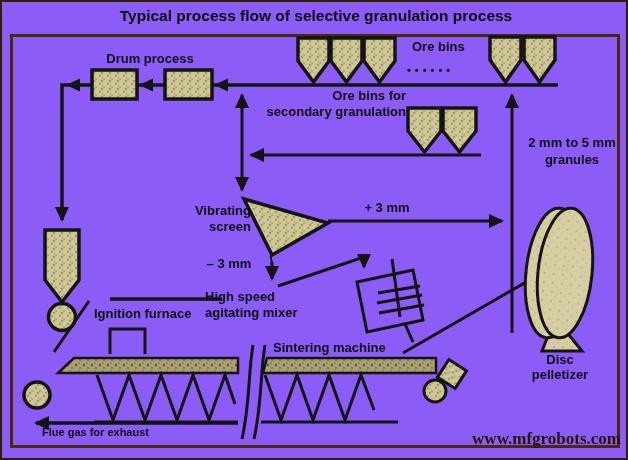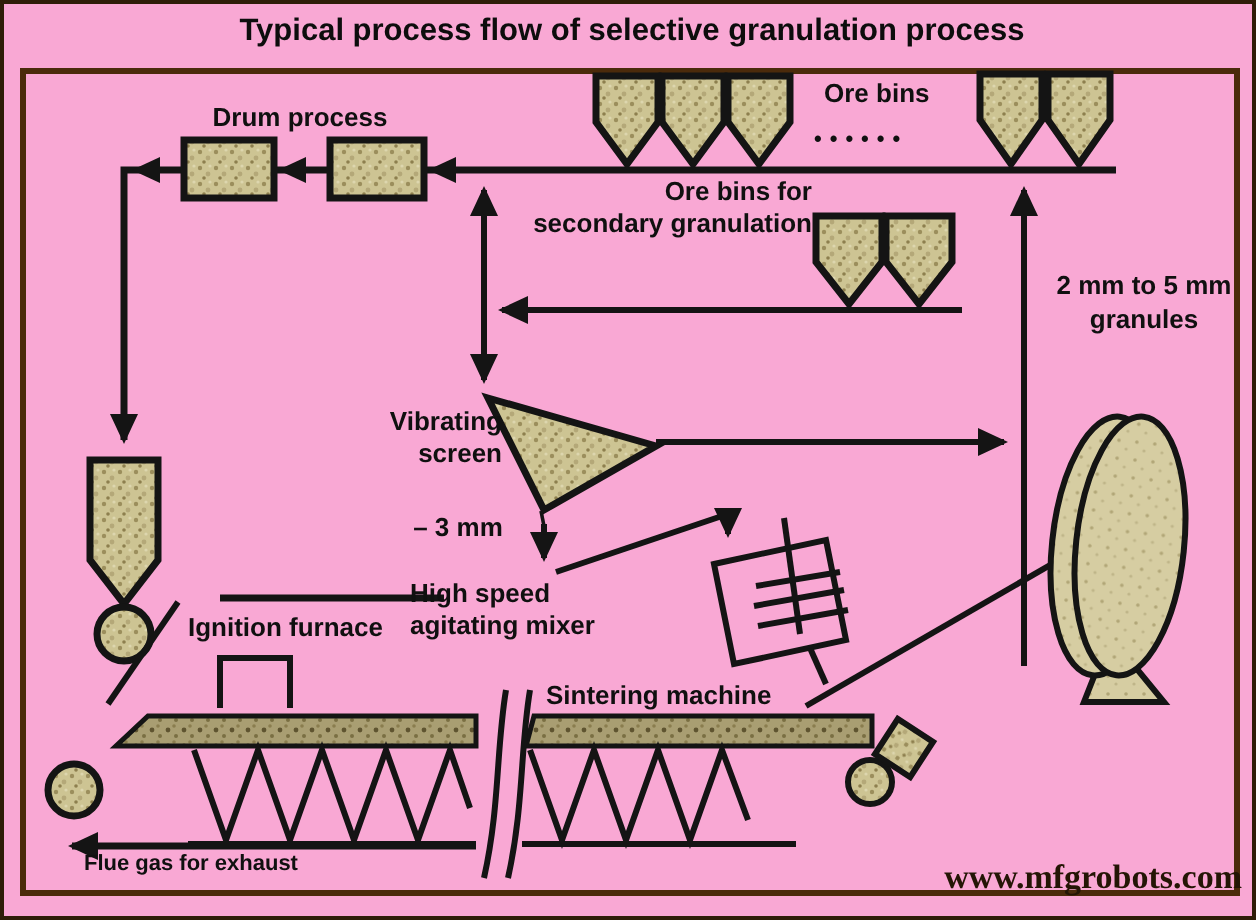--- a/index.html
+++ b/index.html
@@ -1,18 +1,18 @@
 <!DOCTYPE html>
 <html><head>
 <meta charset="utf-8">
 <style>
   html,body{margin:0;padding:0;}
   .page{
     position:relative; width:628px; height:460px; box-sizing:border-box;
-    background:#f9a8d4; border:2px solid #2f1d08; overflow:hidden;
+    background:#8b5cf6; border:2px solid #2f1d08; overflow:hidden;
     font-family:"Liberation Sans", sans-serif; color:#111;
   }
   .frame{
     position:absolute; left:8px; top:32px; width:610px; height:414px;
     box-sizing:border-box; border:3px solid #4b2a0b;
   }
   .lbl{
     position:absolute; font-weight:700; font-size:13px; line-height:15.5px;
     white-space:pre-line; color:#101010;
   }
@@ -161,21 +161,24 @@
 
   <div class="lbl" style="left:88px; top:49px; width:120px; text-align:center;">Drum process</div>
   <div class="lbl" style="left:410px; top:37px;">Ore bins</div>
   <div class="lbl dots" style="left:405px; top:61px;">••••••</div>
   <div class="lbl" style="left:204px; top:86px; width:200px; text-align:right;">Ore bins for
 secondary granulation</div>
   <div class="lbl" style="left:515px; top:133px; width:110px; line-height:16.5px;text-align:center;">2 mm to 5 mm
 granules</div>
   <div class="lbl" style="left:149px; top:201px; width:100px; text-align:right;">Vibrating
 screen</div>
+  <div class="lbl" style="left:345px; top:198px; width:80px; text-align:center;">+ 3 mm</div>
   <div class="lbl" style="left:187px; top:254px; width:80px; text-align:center;">– 3 mm</div>
   <div class="lbl" style="left:203px; top:287px; width:150px; text-align:left;">High speed
 agitating mixer</div>
   <div class="lbl" style="left:92px; top:304px;">Ignition furnace</div>
   <div class="lbl" style="left:271px; top:338px;">Sintering machine</div>
+  <div class="lbl" style="left:508px; top:350px; width:100px; text-align:center; line-height:15px;">Disc
+pelletizer</div>
   <div class="lbl" style="left:40px; top:423px; font-size:11px;">Flue gas for exhaust</div>
   <div class="watermark">www.mfgrobots.com</div>
 
 </div>
 
 </body></html>

